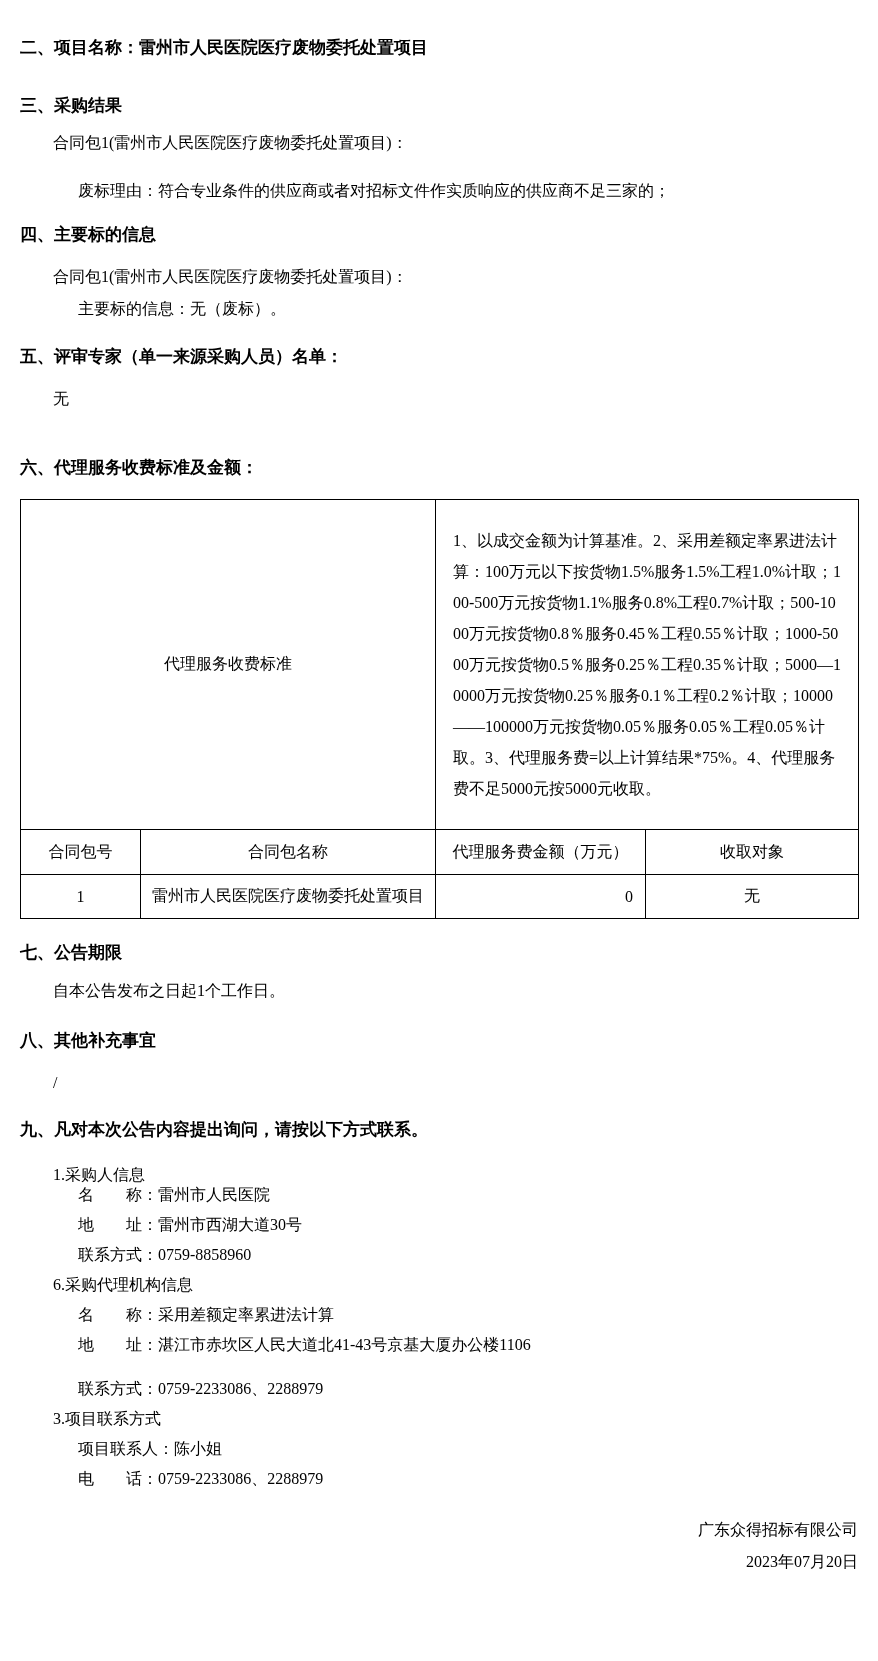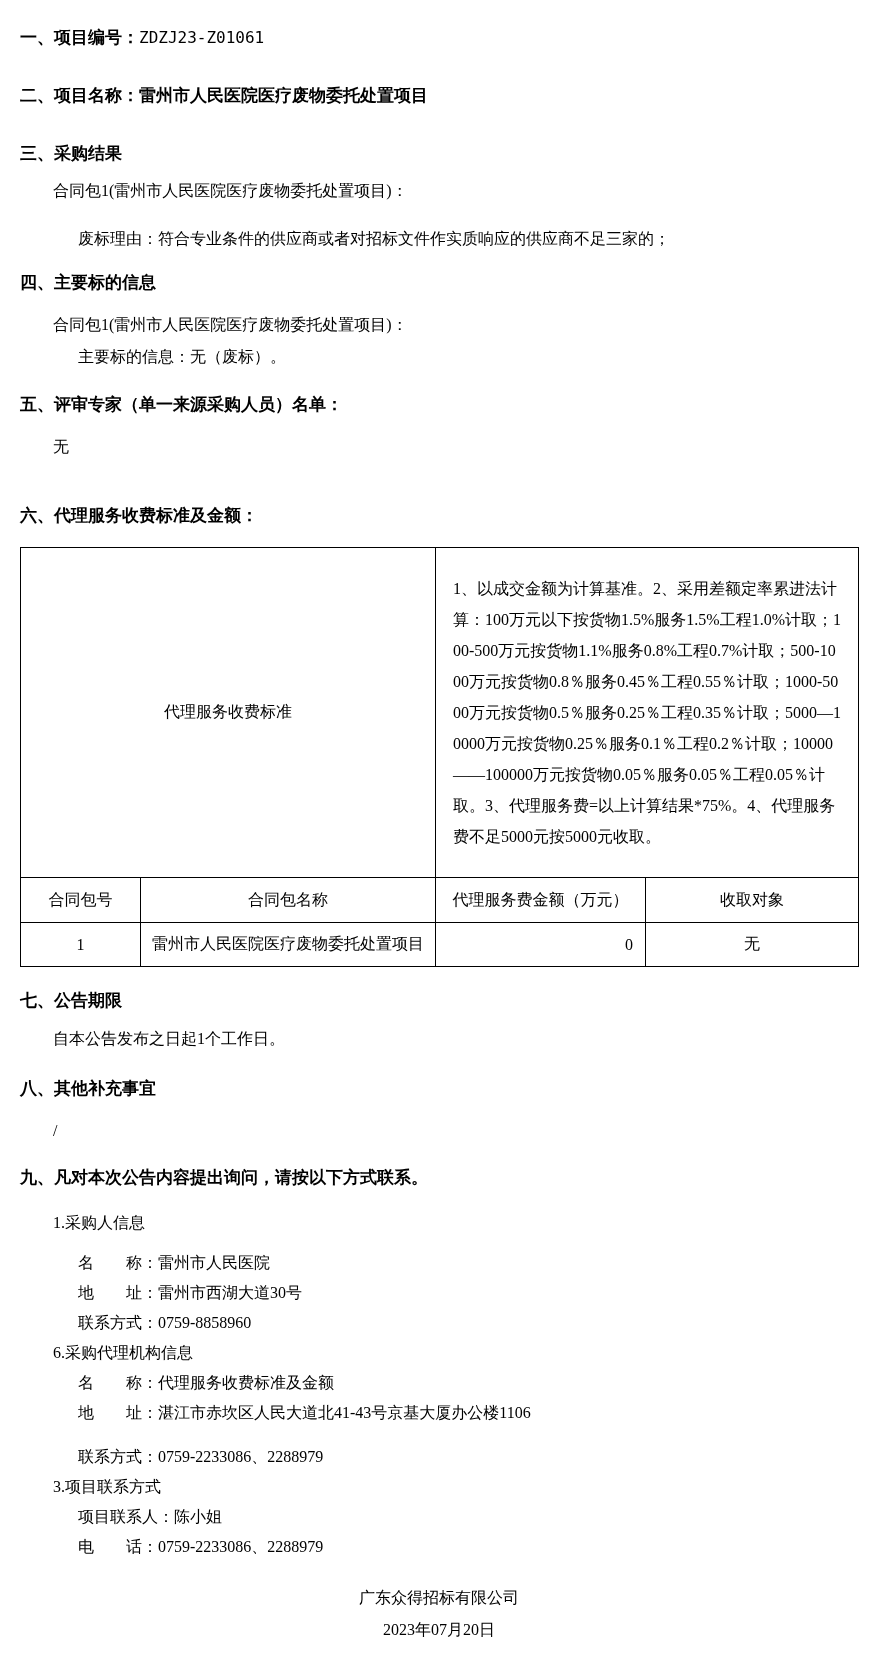--- a/index.html
+++ b/index.html
@@ -64,32 +64,31 @@
   td.cell {
     height: 44px;
     text-align: center;
   }
   td.cell-num {
     height: 44px;
     text-align: right;
     padding-right: 12px;
   }
   .footer-line {
-    text-align: center;
+    text-align: right;
     font-size: 16px;
     line-height: 20px;
-    margin: 8px;
+    margin: 0;
   }
 </style>
 </head>
 <body>
 
 <div class="doc">
 
-  <p class="h" style="margin-top:28px"><span>一、项目编号：</span><span class="code">ZDZJ23-Z01061</span></p>
 
   <p class="h" style="margin-top:38px"><span>二、项目名称：</span><span>雷州市人民医院医疗废物委托处置项目</span></p>
 
   <p class="h" style="margin-top:38px">三、采购结果</p>
   <p class="t in1" style="margin-top:17px">合同包1(雷州市人民医院医疗废物委托处置项目)：</p>
   <p class="t in2" style="margin-top:28px">废标理由：符合专业条件的供应商或者对招标文件作实质响应的供应商不足三家的；</p>
 
   <p class="h" style="margin-top:24px">四、主要标的信息</p>
   <p class="t in1" style="margin-top:22px">合同包1(雷州市人民医院医疗废物委托处置项目)：</p>
   <p class="t in2" style="margin-top:12px">主要标的信息：无（废标）。</p>
@@ -130,26 +129,26 @@
 
   <p class="h" style="margin-top:24px">七、公告期限</p>
   <p class="t in1" style="margin-top:18px">自本公告发布之日起1个工作日。</p>
 
   <p class="h" style="margin-top:30px">八、其他补充事宜</p>
   <p class="t in1" style="margin-top:22px">/</p>
 
   <p class="h" style="margin-top:27px">九、凡对本次公告内容提出询问，请按以下方式联系。</p>
 
   <p class="t in1" style="margin-top:25px">1.采购人信息</p>
-  <p class="t in2" style="margin-top:20px">名　　称：雷州市人民医院</p>
+  <p class="t in2" style="margin-top:0">名　　称：雷州市人民医院</p>
   <p class="t in2" style="margin-top:10px">地　　址：雷州市西湖大道30号</p>
   <p class="t in2" style="margin-top:10px">联系方式：0759-8858960</p>
 
   <p class="t in1" style="margin-top:10px">6.采购代理机构信息</p>
-  <p class="t in2" style="margin-top:10px">名　　称：代理服务收费标准及金额</p>
+  <p class="t in2" style="margin-top:10px">名　　称：采用差额定率累进法计算</p>
   <p class="t in2" style="margin-top:10px">地　　址：湛江市赤坎区人民大道北41-43号京基大厦办公楼1106</p>
   <p class="t in2" style="margin-top:24px">联系方式：0759-2233086、2288979</p>
 
   <p class="t in1" style="margin-top:10px">3.项目联系方式</p>
   <p class="t in2" style="margin-top:10px">项目联系人：陈小姐</p>
   <p class="t in2" style="margin-top:10px">电　　话：0759-2233086、2288979</p>
 
   <p class="footer-line" style="margin-top:31px">广东众得招标有限公司</p>
   <p class="footer-line" style="margin-top:12px">2023年07月20日</p>
 

